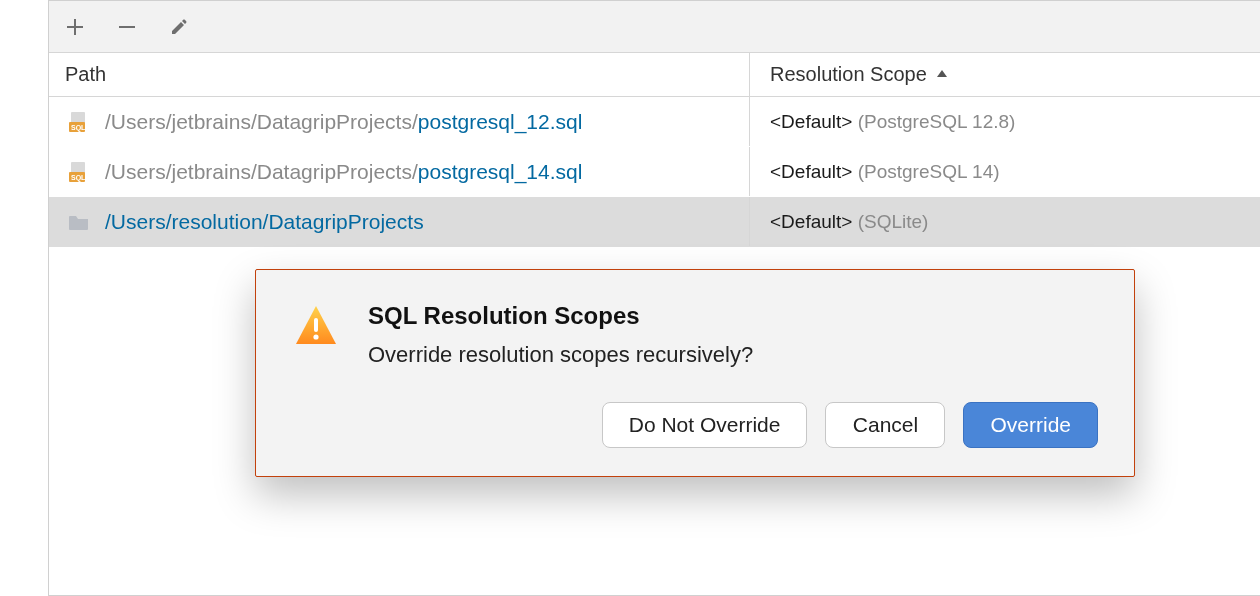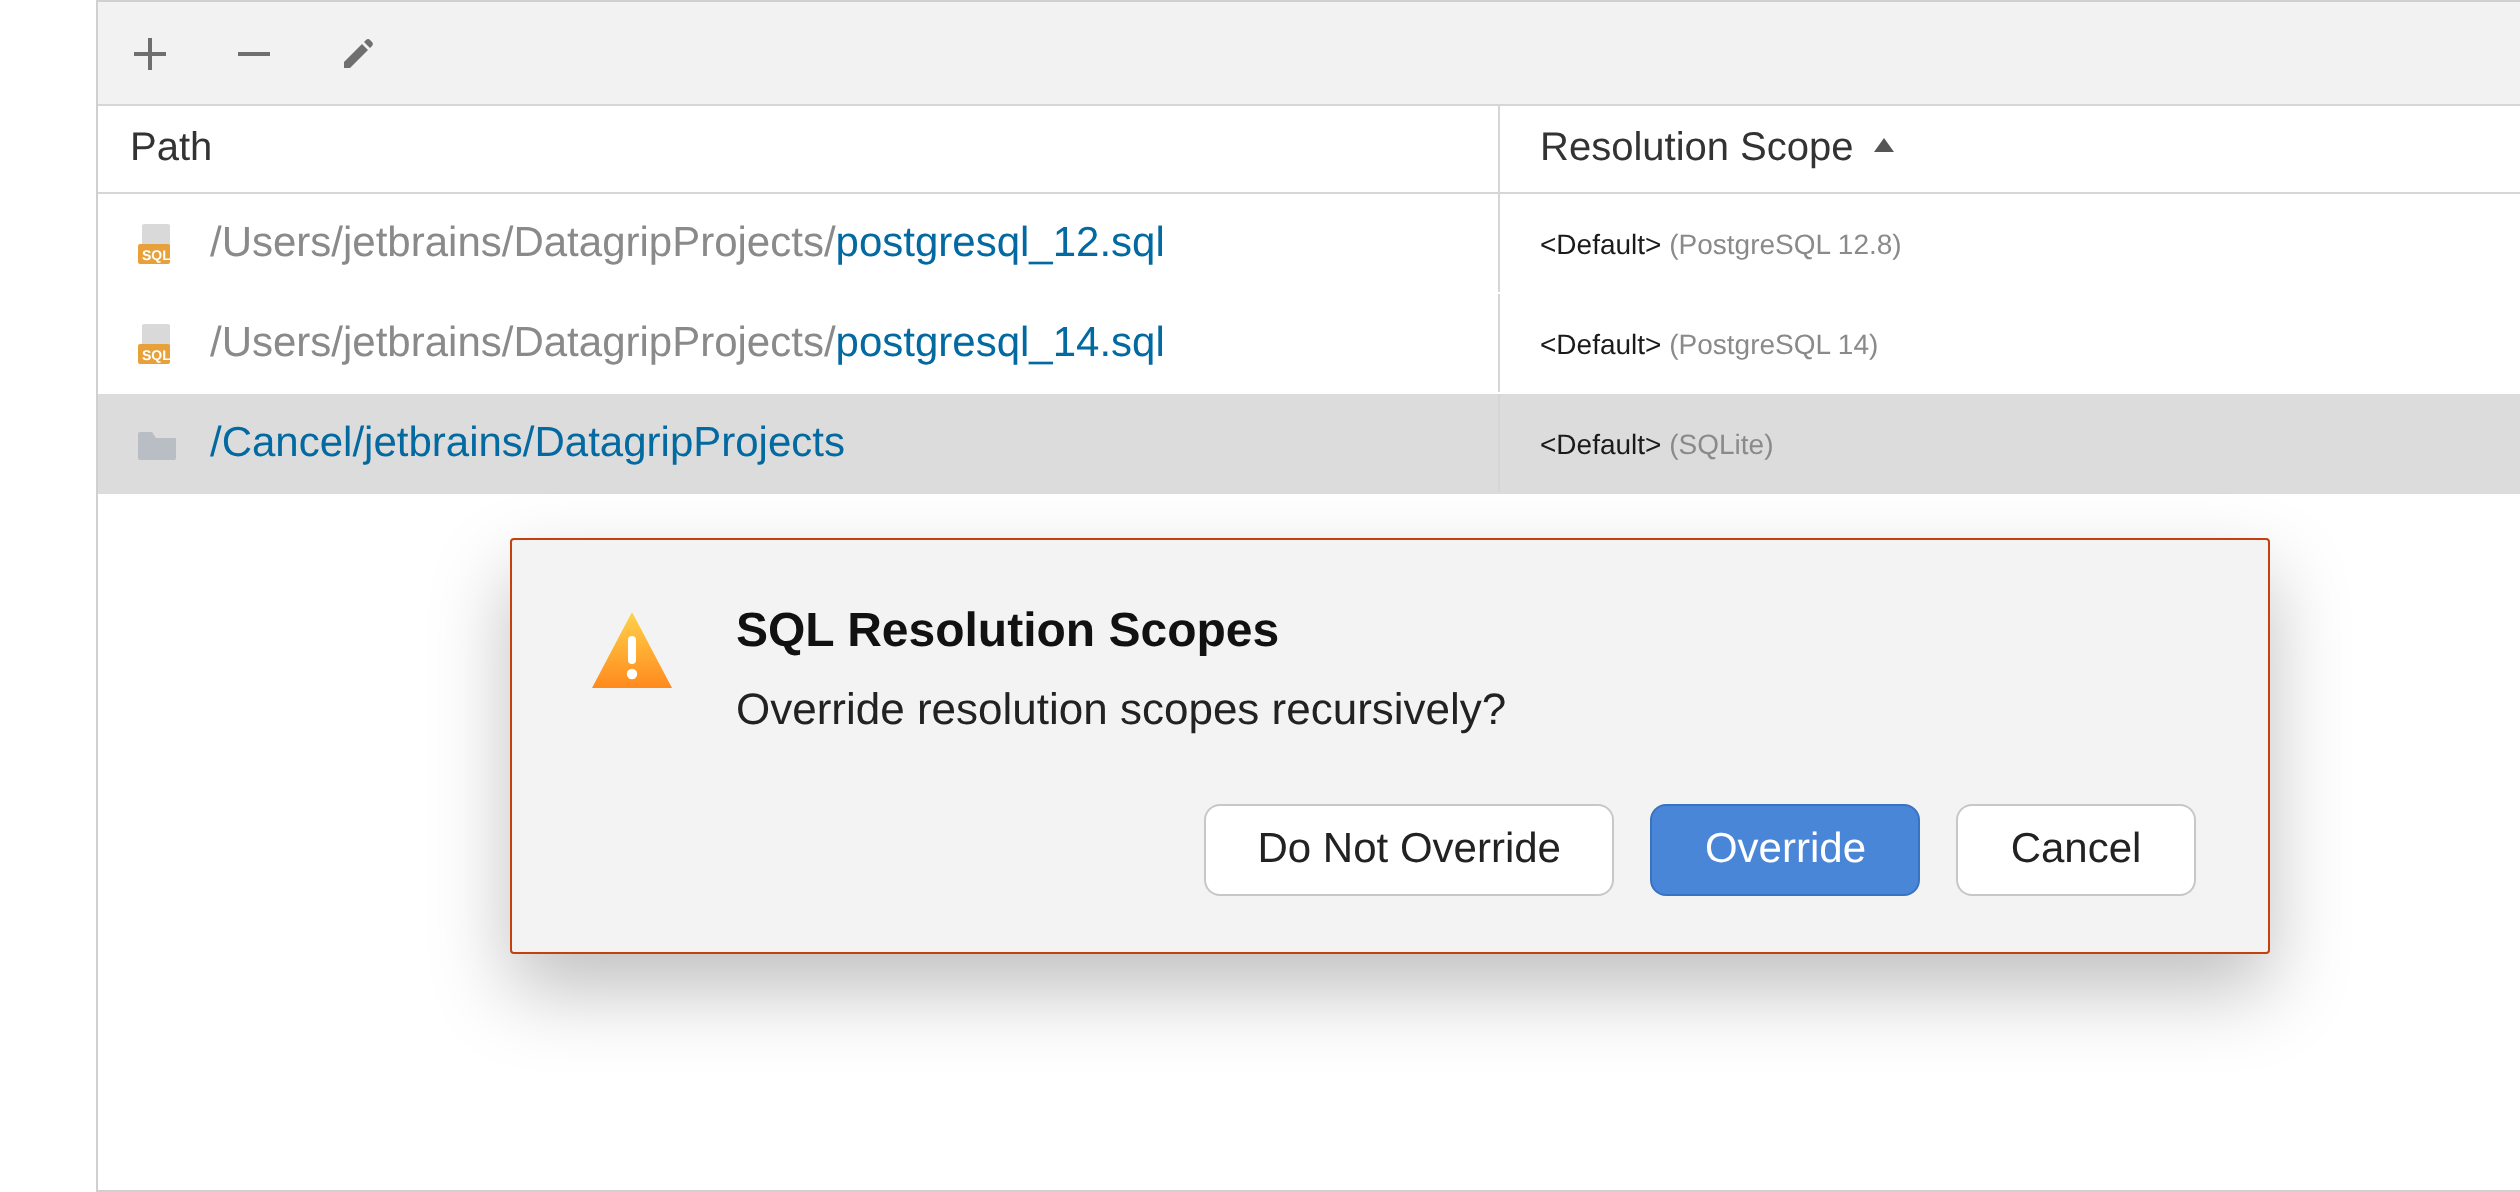--- a/index.html
+++ b/index.html
@@ -49,21 +49,21 @@
     height: 50px;
     align-items: center;
     border-bottom: 1px solid transparent;
   }
   .row.selected { background: #dcdcdc; }
   .row .col-path { display:flex; align-items:center; gap:12px; }
   .icon-slot { width: 28px; height: 28px; display:flex; align-items:center; justify-content:center; }
   .path-text { white-space: nowrap; font-size: 21px; }
   .path-text .dir { color: #8a8a8a; }
   .path-text .file { color: #0369a1; }
-  .scope-text { font-size: 14px; }
+  .scope-text { font-size: 19px; }
   .scope-text .paren { color: #8a8a8a; }
   .sort-arrow { color:#555; }
 
   
   .dialog {
     position: absolute;
     left: 206px; top: 268px;
     width: 880px;
     background: #f3f3f3;
     border: 1px solid #c2410c;
@@ -175,21 +175,21 @@
     </div>
 
     <div class="row selected">
       <div class="col-path">
         <span class="icon-slot">
           <svg width="24" height="24" viewBox="0 0 24 24">
               <path d="M3 6h6l2 3h10v10a1 1 0 0 1-1 1H3a1 1 0 0 1-1-1V7a1 1 0 0 1 1-1z" fill="#b9bdc4"></path>
             </svg>
         </span>
         <span class="path-text">
-          <span class="dir"></span><span class="file">/Cancel/jetbrains/DatagripProjects</span>
+          <span class="dir"></span><span class="file">/Users/resolution/DatagripProjects</span>
         </span>
       </div>
       <div class="col-scope">
         <span class="scope-text">
           <span>&lt;Default&gt;</span> <span class="paren">(SQLite)</span>
         </span>
       </div>
     </div>
 
   </div>
@@ -209,18 +209,18 @@
           <circle cx="24" cy="35" r="2.6" fill="#fff"></circle>
         </svg>
       </div>
       <div>
         <p class="dlg-title">SQL Resolution Scopes</p>
         <p class="dlg-msg">Override resolution scopes recursively?</p>
       </div>
     </div>
     <div class="dlg-buttons">
       <button class="btn">Do Not Override</button>
+      <button class="btn">Cancel</button>
       <button class="btn primary">Override</button>
-      <button class="btn">Cancel</button>
     </div>
   </div>
 
 </div>
 
 </body></html>

